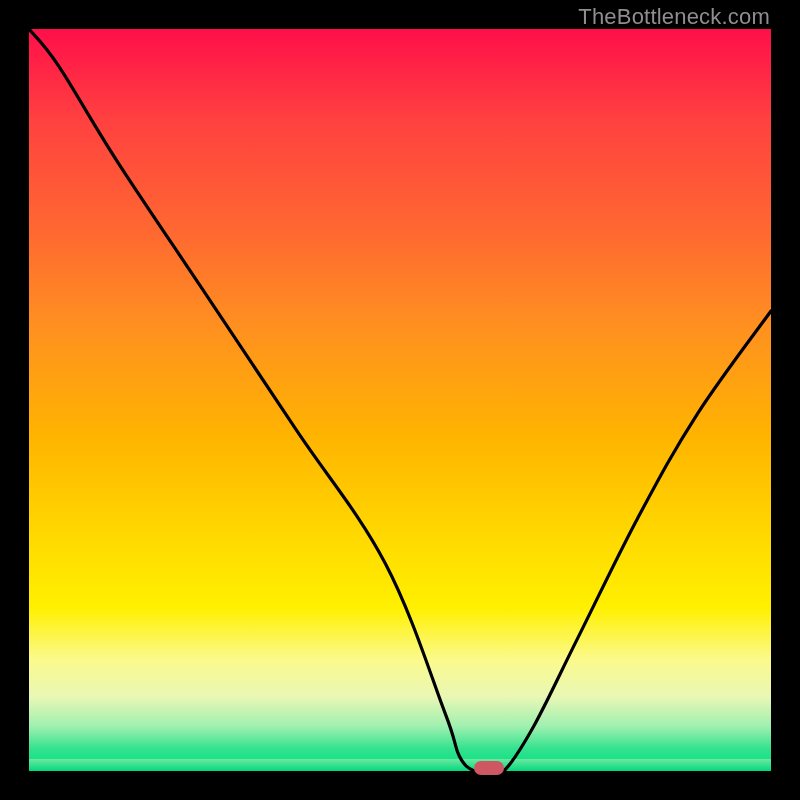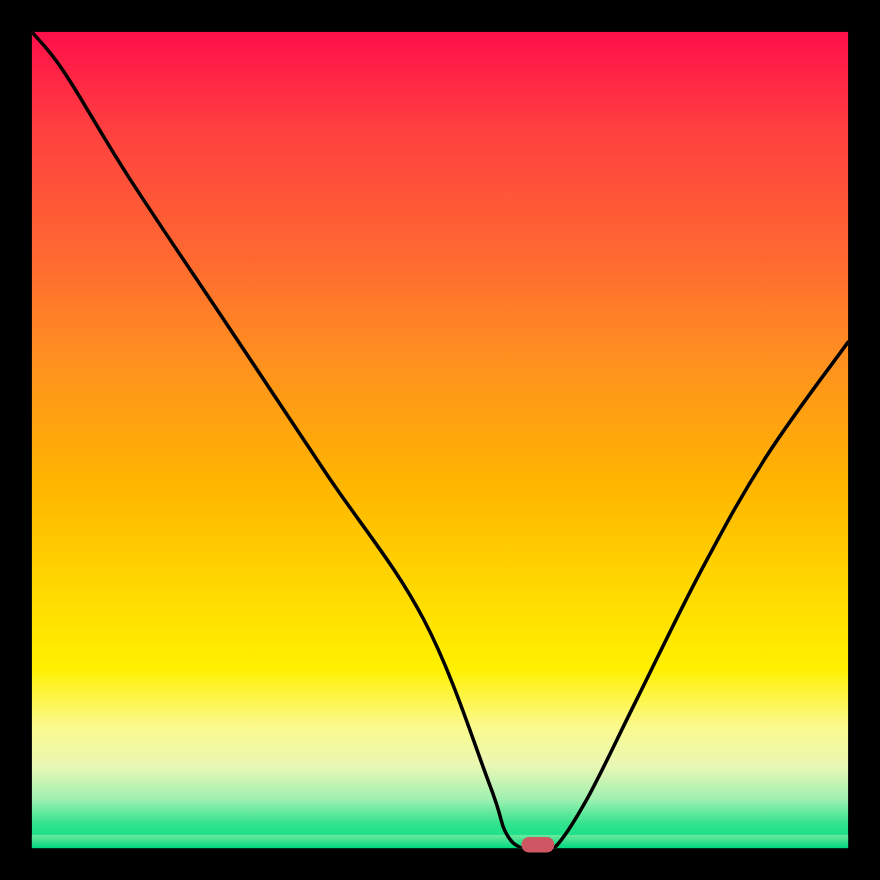--- a/index.html
+++ b/index.html
@@ -79,13 +79,14 @@
   <div class="plot-area">
     <div class="strip"></div>
 
     <svg class="curve" viewBox="0 0 742 742" preserveAspectRatio="none">
       <path id="curve-path" fill="none" stroke="#000" stroke-width="3.2" stroke-linecap="round" d="M 0.0 0.0 C 5.3 6.7, 13.7 13.1, 29.7 37.1 C 45.7 61.1, 62.3 92.2, 89.0 133.6 C 115.8 175.0, 146.0 219.0, 178.1 267.1 C 210.1 315.2, 235.1 352.6, 267.1 400.7 C 299.2 448.8, 329.4 483.5, 356.2 534.2 C 382.9 585.0, 402.2 647.9, 415.5 682.6 C 428.9 717.4, 425.0 716.5, 430.4 727.2 C 435.7 737.8, 439.9 739.3, 445.2 742.0 C 450.5 744.7, 454.7 742.0, 460.0 742.0 C 465.4 742.0, 466.9 750.0, 474.9 742.0 C 482.9 734.0, 491.2 721.5, 504.6 697.5 C 517.9 673.4, 530.4 645.8, 549.1 608.4 C 567.8 571.0, 587.1 529.8, 608.4 489.7 C 629.8 449.7, 643.8 423.2, 667.8 385.8 C 691.8 348.4, 728.6 300.7, 742.0 282.0"></path>
     </svg>
 
     <div class="marker" id="min-marker" style="left: 445.04px; top: 732px; background: rgb(207, 87, 99);"></div>
   </div>
 
+  <div class="watermark">TheBottleneck.com</div>
 </div>
 
 </body></html>

